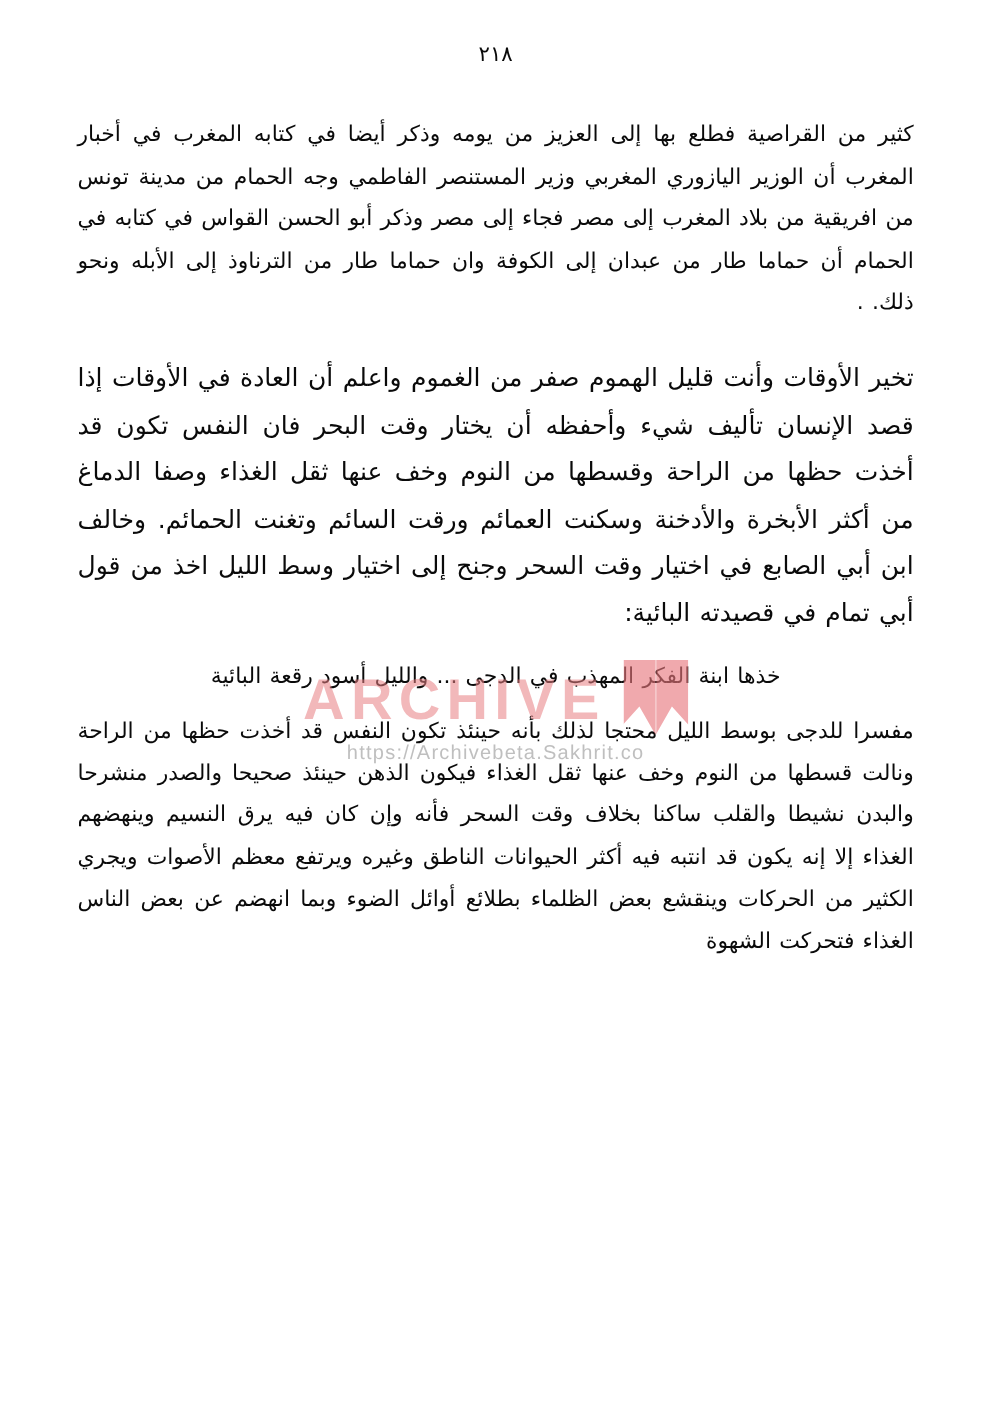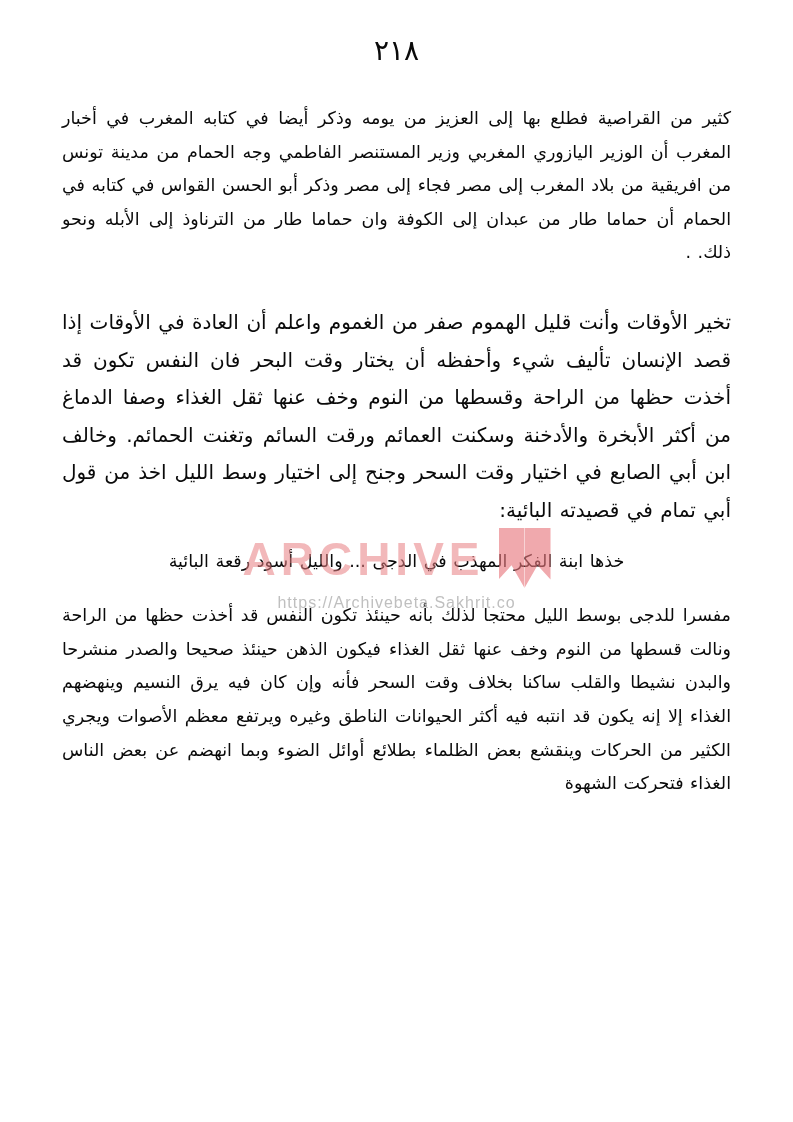--- a/index.html
+++ b/index.html
@@ -15,21 +15,21 @@
     overflow: hidden;
     font-family: "DejaVu Sans", sans-serif;
     color: #0a0a0a;
   }
   .page-number {
     position: absolute;
     top: 34px;
     left: 0;
     right: 0;
     text-align: center;
-    font-size: 28px;
+    font-size: 17px;
     letter-spacing: 1px;
     font-family: "DejaVu Sans", sans-serif;
   }
   .content {
     position: absolute;
     top: 92px;
     right: 62px;
     left: 62px;
     direction: rtl;
     text-align: justify;
@@ -38,21 +38,20 @@
   .para {
     font-size: 17.5px;
     line-height: 1.92;
     margin: 0 0 2px 0;
     text-align: justify;
     text-align-last: justify;
     word-spacing: 1px;
   }
   .para.last-right {
     text-align-last: right;
-    margin-top: 10px;
   }
   .para.centered {
     text-align: center;
     text-align-last: center;
   }
   .para.small {
     font-size: 20px;
     line-height: 1.88;
   }
   .gap-sm { height: 9px; }

